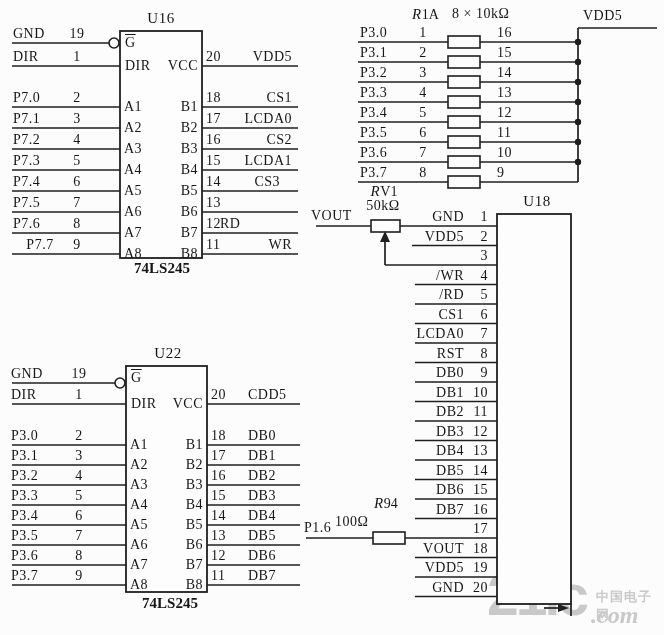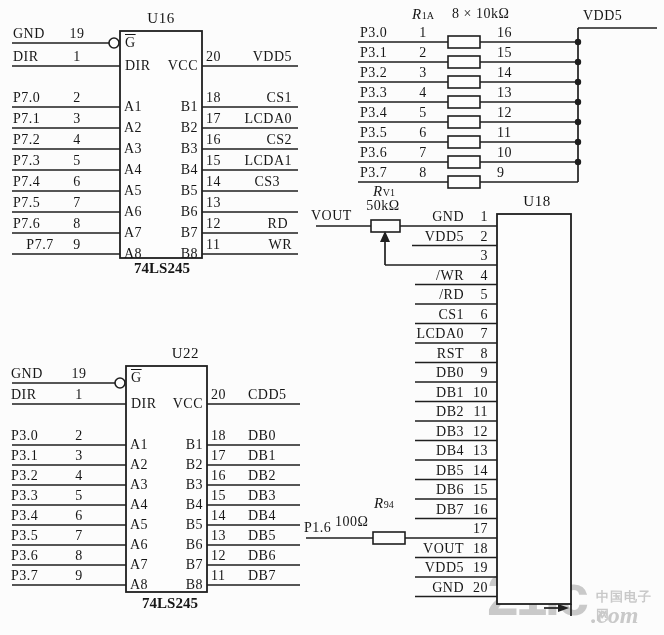--- a/index.html
+++ b/index.html
@@ -6,21 +6,21 @@
   .canvas{position:relative;width:664px;height:635px;background:#fcfcfc;overflow:hidden;
           font-family:"Liberation Serif","DejaVu Serif",serif;color:#161616;}
   #wires{position:absolute;left:0;top:0;z-index:2;}
   #labels{position:absolute;left:0;top:0;width:664px;height:635px;z-index:3;pointer-events:none;}
   .lb{position:absolute;height:16px;line-height:16px;font-size:14px;letter-spacing:.5px;
       white-space:nowrap;color:#161616;}
   .ttl{font-size:15px;}
   .part{font-family:Liberation Serif, serif;font-weight:bold;font-size:15px;letter-spacing:0;}
   .ov{text-decoration:overline;}
   .rr{font-style:italic;font-size:15px;}
-  .rs{font-size:10px;letter-spacing:0;margin-top:13px;}
+  .rs{font-size:14px;letter-spacing:0;margin-top:13px;}
   .wm{position:absolute;left:487px;top:581px;width:177px;height:54px;z-index:1;color:#c9c9c9;
       font-family:"Liberation Sans","DejaVu Sans",sans-serif;}
   .wm-logo{position:absolute;left:0;top:-16px;font-size:57px;font-weight:bold;letter-spacing:-3px;line-height:60px;}
   .wm-cn{position:absolute;left:109px;top:7px;font-size:13px;font-weight:bold;letter-spacing:1px;}
   .wm-com{position:absolute;left:104px;top:21px;font-size:24px;font-style:italic;font-weight:bold;
           font-family:"Liberation Serif",serif;}
 </style>
 </head>
 <body>
 
@@ -131,21 +131,21 @@
       <rect x="373" y="532" width="32" height="12" fill="#fdfdfd" stroke="#1f1f1f" stroke-width="1.6"></rect>
       <line x1="571" y1="604" x2="571" y2="616" stroke="#1f1f1f" stroke-width="1.7"></line>
       <line x1="544" y1="608" x2="560" y2="608" stroke="#1f1f1f" stroke-width="1.7"></line>
       <polygon points="569,608 558,604 558,612" fill="#1f1f1f"></polygon>
     </svg>
 
   <div id="labels">
 
     <div class="lb ttl" style="left:130px;top:10px;width:62px;text-align:center">U16</div>
     <div class="lb part" style="left:126px;top:260px;width:72px;text-align:center">74LS245</div>
-    <div class="lb ttl" style="left:137px;top:345px;width:62px;text-align:right">U22</div>
+    <div class="lb ttl" style="left:137px;top:345px;width:62px;text-align:center">U22</div>
     <div class="lb part" style="left:132px;top:595px;width:76px;text-align:center">74LS245</div>
     <div class="lb ttl" style="left:506px;top:193px;width:62px;text-align:center">U18</div>
 
     <div class="lb" style="left:412px;top:6px;width:40px"><span class="rr">R</span><span class="rs">1A</span></div>
     <div class="lb" style="left:452px;top:6px;width:84px">8 × 10kΩ</div>
     <div class="lb" style="left:583px;top:8px;width:70px">VDD5</div>
 
     <div class="lb" style="left:362px;top:183px;width:44px;text-align:center"><span class="rr">R</span><span class="rs">V1</span></div>
     <div class="lb" style="left:356px;top:198px;width:54px;text-align:center">50kΩ</div>
     <div class="lb" style="left:311px;top:208px;width:44px">VOUT</div>
@@ -196,21 +196,21 @@
       <div class="lb" style="left: 168px; top: 204px; width: 30px; text-align: right;">B6</div>
       <div class="lb" style="left: 13px; top: 195px; width: 54px; text-align: left;">P7.5</div>
       <div class="lb" style="left: 62px; top: 195px; width: 30px; text-align: center;">7</div>
       <div class="lb" style="left: 206px; top: 195px; width: 30px; text-align: left;">13</div>
       <div class="lb" style="left: 230px; top: 195px; width: 62px; text-align: right;"></div>
       <div class="lb" style="left: 124px; top: 225px; width: 30px; text-align: left;">A7</div>
       <div class="lb" style="left: 168px; top: 225px; width: 30px; text-align: right;">B7</div>
       <div class="lb" style="left: 13px; top: 216px; width: 54px; text-align: left;">P7.6</div>
       <div class="lb" style="left: 62px; top: 216px; width: 30px; text-align: center;">8</div>
       <div class="lb" style="left: 206px; top: 216px; width: 30px; text-align: left;">12</div>
-      <div class="lb" style="left: 226px; top: 216px; width: 62px; text-align: right;">RD</div>
+      <div class="lb" style="left: 220px; top: 216px; width: 62px; ">RD</div>
       <div class="lb" style="left: 124px; top: 246px; width: 30px; text-align: left;">A8</div>
       <div class="lb" style="left: 168px; top: 246px; width: 30px; text-align: right;">B8</div>
       <div class="lb" style="left: 13px; top: 237px; width: 54px; text-align: center;">P7.7</div>
       <div class="lb" style="left: 62px; top: 237px; width: 30px; text-align: center;">9</div>
       <div class="lb" style="left: 206px; top: 237px; width: 30px; text-align: left;">11</div>
       <div class="lb" style="left: 230px; top: 237px; width: 62px; text-align: right;">WR</div>
       <div class="lb ov" style="left: 131px; top: 370px; width: 16px; text-align: left;">G</div>
       <div class="lb" style="left: 131px; top: 396px; width: 40px; text-align: left;">DIR</div>
       <div class="lb" style="left: 163px; top: 396px; width: 40px; text-align: right;">VCC</div>
       <div class="lb" style="left: 11px; top: 366px; width: 54px; text-align: left;">GND</div>

